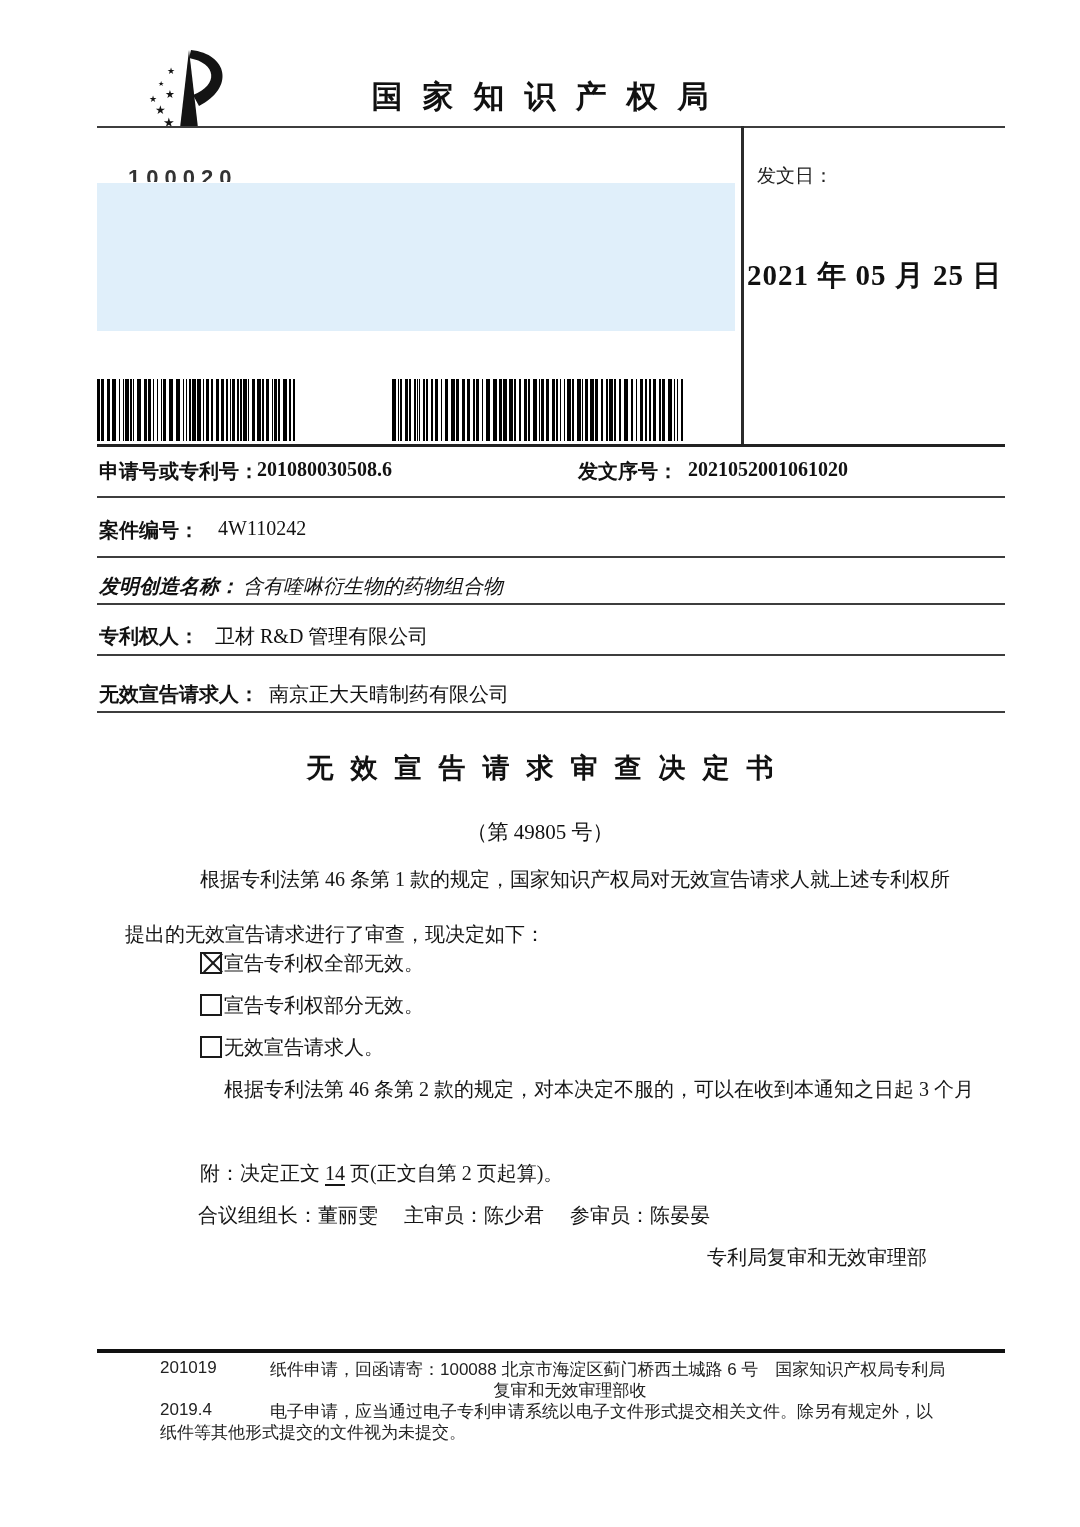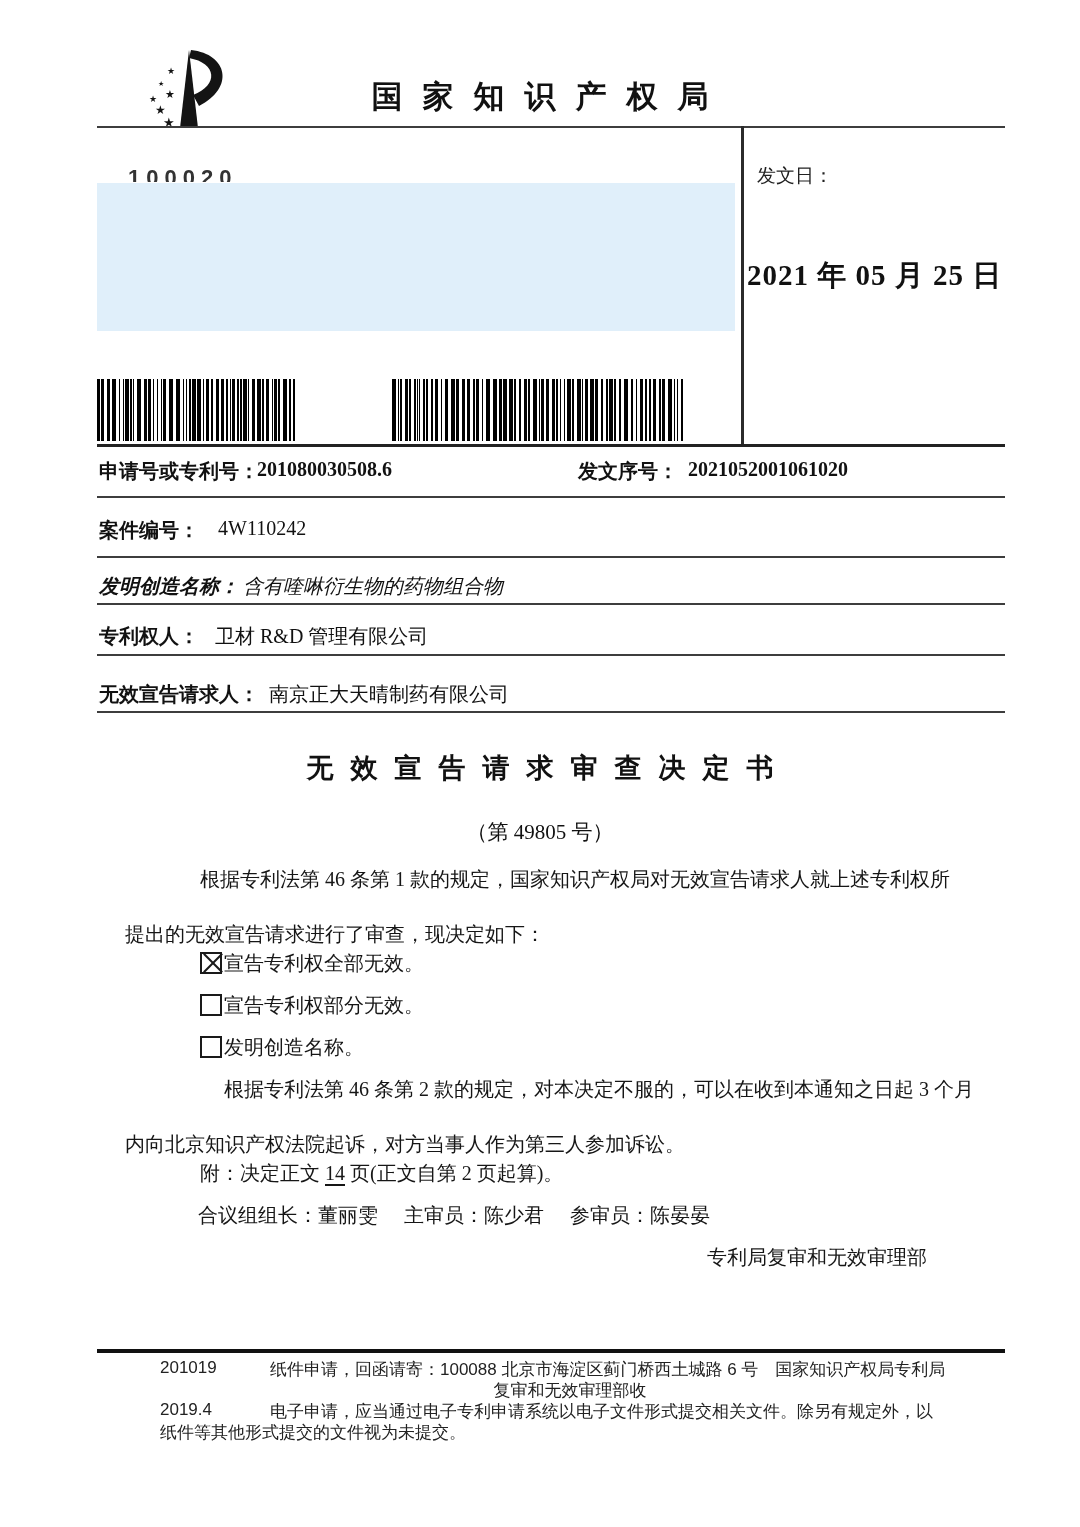--- a/index.html
+++ b/index.html
@@ -259,25 +259,24 @@
   <div class="abs bodyline" style="left:200px;top:866px;">根据专利法第 46 条第 1 款的规定，国家知识产权局对无效宣告请求人就上述专利权所</div>
   <div class="abs bodyline" style="left:125px;top:921px;">提出的无效宣告请求进行了审查，现决定如下：</div>
 
   <div class="abs bodyline option-row" style="top:950px;">
     <span class="checkbox checked"></span><span>宣告专利权全部无效。</span>
   </div>
   <div class="abs bodyline option-row" style="top:992px;">
     <span class="checkbox"></span><span>宣告专利权部分无效。</span>
   </div>
   <div class="abs bodyline option-row" style="top:1034px;">
-    <span class="checkbox"></span><span>发明创造名称。</span>
+    <span class="checkbox"></span><span>无效宣告请求人。</span>
   </div>
 
   <div class="abs bodyline" style="left:200px;top:1076px;margin-left:24px;">根据专利法第 46 条第 2 款的规定，对本决定不服的，可以在收到本通知之日起 3 个月</div>
-  <div class="abs bodyline" style="left:125px;top:1131px;">内向北京知识产权法院起诉，对方当事人作为第三人参加诉讼。</div>
 
   <div class="abs bodyline" style="left:200px;top:1160px;">
     <span>附：决定正文 </span><span class="u">14</span><span> 页(正文自第 2 页起算)。</span>
   </div>
 
   <div class="abs bodyline dept-line" style="top:1244px;">专利局复审和无效审理部</div>
 
   <div class="abs bodyline" style="left:198px;top:1202px;">
     <span>合议组组长：</span><span>董丽雯</span><span class="panel-gap"></span><span>主审员：</span><span>陈少君</span><span class="panel-gap"></span><span>参审员：</span><span>陈晏晏</span>
   </div>

